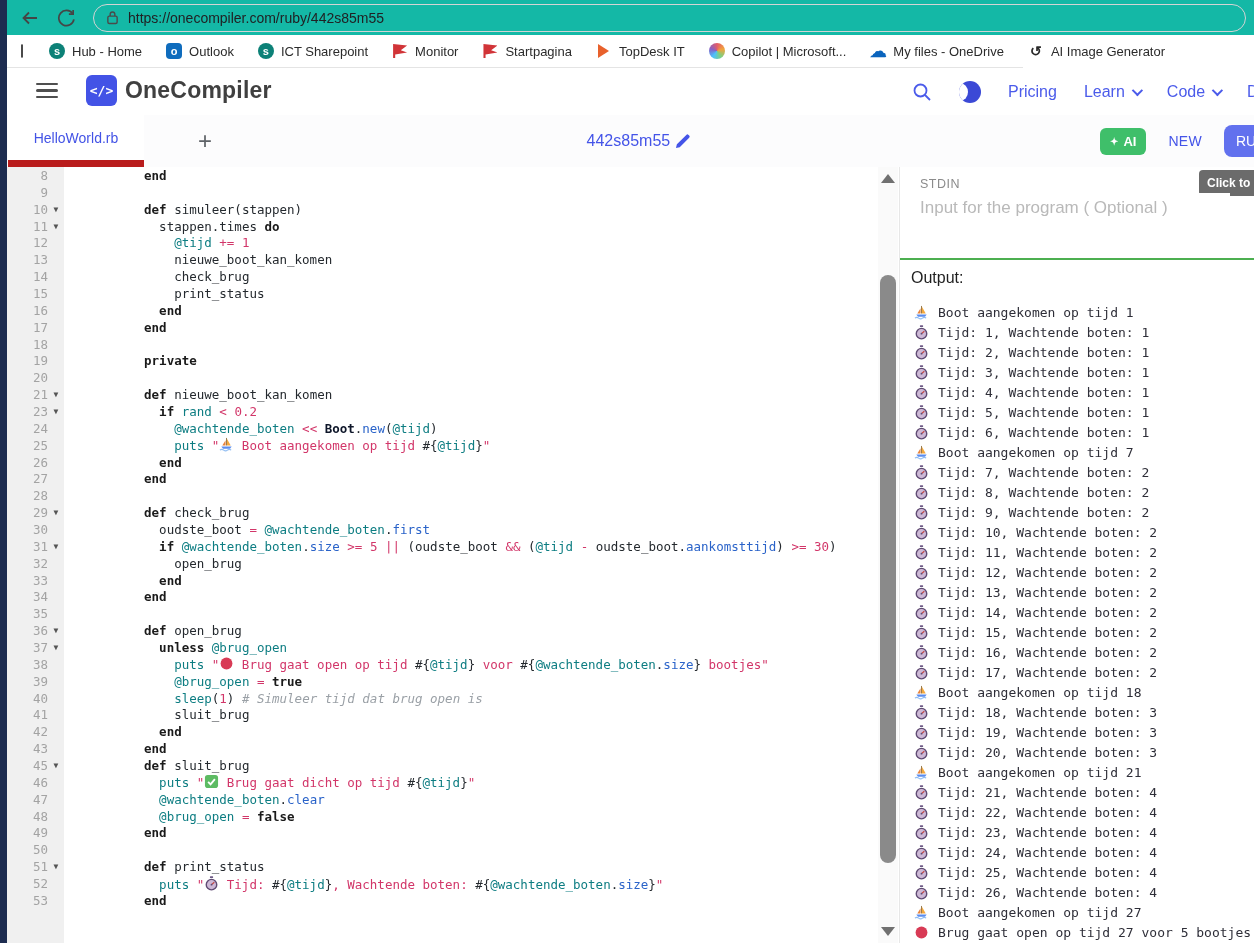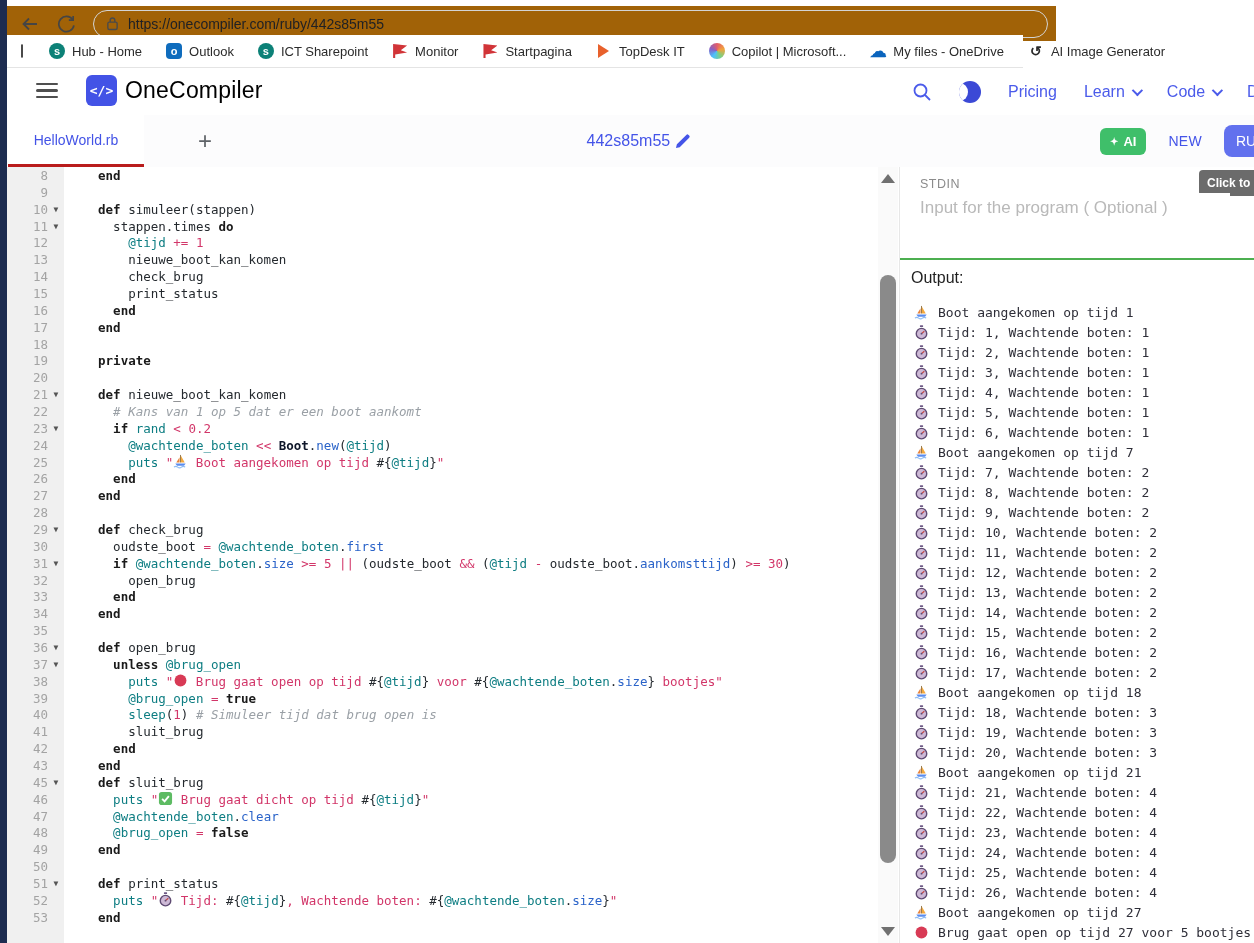--- a/index.html
+++ b/index.html
@@ -3,21 +3,21 @@
 <meta charset="utf-8">
 <style>
   * { margin:0; padding:0; box-sizing:border-box; }
   html,body { width:1254px; height:943px; }
   body { position:relative; overflow:hidden; background:#fff; font-family:"Liberation Sans",sans-serif; }
 
   
   .left-strip { position:absolute; left:0; top:0; width:7px; height:943px; background:#1d2c50; }
 
   
-  .browser-bar { position:absolute; left:7px; top:0; width:1049px; height:35px; background:#a16207; display:flex; align-items:center;margin-top:6px; }
+  .browser-bar { position:absolute; left:7px; top:0; width:1247px; height:35px; background:#14b8a6; display:flex; align-items:center; }
   .nav-btn { width:30px; height:30px; display:flex; align-items:center; justify-content:center; color:#454545; }
   .back-btn { margin-left:8px; }
   .url-pill { margin-left:12px; height:28px; flex:1; border:1px solid #d4d4d4; border-radius:15px; display:flex; align-items:center; padding:0 12px; margin-right:8px; }
   .url-text { font-size:14px; color:#202124; margin-left:9px; }
 
   .bookmarks-bar { position:absolute; left:7px; top:35px; width:1016px; height:33px; background:#fff; border-bottom:1px solid #e4e4e4; display:flex; align-items:center; }
   .collections-icon { width:20px; height:14px; border:1.6px solid #4a4a4a; border-radius:4px; margin-left:14px; position:relative; }
   .collections-icon::after { content:""; position:absolute; left:3px; right:3px; top:4px; height:1.6px; background:#4a4a4a; }
   .bm-sep { width:1px; height:18px; background:#d9d9d9; margin:0 12px 0 14px; }
   .bookmark { display:flex; align-items:center; gap:7px; margin-right:24px; cursor:pointer; }
@@ -35,47 +35,47 @@
   .fav-onedrive::before { content:"☁"; }
   .fav-ai { color:#2b2b2b; font-size:14px; font-weight:bold; }
   .fav-ai::before { content:"↺"; }
 
   
   .app-header { position:absolute; left:7px; top:68px; width:1247px; height:47px; background:#fff; }
   .burger { position:absolute; left:29px; top:15px; width:22px; display:flex; flex-direction:column; gap:4px; cursor:pointer; }
   .burger i { height:2.4px; background:#4f4f4f; border-radius:2px; }
   .logo { position:absolute; left:79px; top:7px; display:flex; align-items:center; gap:8px; cursor:pointer; }
   .logo-mark { width:31px; height:31px; border-radius:6px; background:#4353e6; color:#fff; font-size:13px; font-weight:bold; display:flex; align-items:center; justify-content:center; font-family:"DejaVu Sans Mono",monospace; }
-  .logo-text { font-size:23px; color:#000000; font-weight:400; letter-spacing:.2px; }
+  .logo-text { font-size:23px; color:#404040; font-weight:700; letter-spacing:.2px; }
   .header-nav { position:absolute; left:905px; top:0; width:400px; height:100%; display:flex; align-items:center; gap:27px; overflow:hidden; }
   .nav-link { font-size:16px; color:#4b5bea; white-space:nowrap; display:flex; align-items:center; gap:7px; cursor:pointer; }
   .caret { width:8px; height:8px; border-right:2px solid #4b5bea; border-bottom:2px solid #4b5bea; transform:rotate(45deg) translateY(-2px); }
   .theme-icon { width:22px; height:22px; border-radius:50%; background:#3b49d6; position:relative; overflow:hidden; cursor:pointer; }
   .theme-icon::after { content:""; position:absolute; left:-7px; top:2px; width:16px; height:18px; border-radius:50%; background:#fff; }
 
   
   .tab-bar { position:absolute; left:7px; top:115px; width:1247px; height:52px; background:#fcfcfd; }
-  .file-tab { position:absolute; left:1px; top:0; width:136px; height:100%; display:flex; align-items:center; justify-content:center; font-size:14px; color:#4353e6; border-bottom:3px solid #b91c1c; cursor:pointer; background:#fff; }
+  .file-tab { position:absolute; left:1px; top:0; width:136px; height:100%; display:flex; align-items:center; justify-content:center; font-size:14px; color:#4353e6; border-bottom:7px solid #b91c1c; cursor:pointer; background:#fff; }
   .new-tab { position:absolute; left:182px; top:10px; width:32px; height:32px; font-size:24px; color:#5f6368; display:flex; align-items:center; justify-content:center; cursor:pointer; }
   .doc-title-wrap { position:absolute; left:50%; top:0; height:100%; transform:translateX(-42%); display:flex; align-items:center; gap:4px; }
   .doc-title { font-size:16px; color:#4454e8; }
   .ai-actions { position:absolute; right:-34px; top:0; height:100%; display:flex; align-items:center; gap:22px; }
   .ai-pill { background:#3fbf6a; color:#fff; font-size:13px; font-weight:bold; border-radius:6px; padding:6px 10px; display:flex; align-items:center; gap:5px; cursor:pointer; }
   .ai-spark { font-size:10px; }
   .new-link { color:#4454e8; font-size:14px; font-weight:500; letter-spacing:.3px; cursor:pointer; }
   .run-btn { background:#6271ee; color:#fff; font-size:14px; font-weight:500; border-radius:8px; padding:8px 0 8px 12px; width:64px; height:32px; cursor:pointer; }
 
   
   .editor { position:absolute; left:7px; top:167px; width:871px; height:776px; background:#fff; overflow:hidden; }
   .gutter-bg { position:absolute; left:0; top:0; width:57px; height:100%; background:#f0f0f0; }
   .code-lines { position:absolute; left:0; top:0; width:100%; }
   .code-line { height:16.87px; display:flex; align-items:center; white-space:pre; font-family:"DejaVu Sans Mono",monospace; font-size:12.5px; }
   .ln { width:41px; text-align:right; color:#a3a3a3; flex:none; }
   .fold { width:16px; text-align:center; color:#555; font-size:8px; flex:none; }
-  .code { padding-left:19px; }
+  .code { padding-left:19px;margin-left:46px; }
   .tk-k { color:#1a1a1a; font-weight:bold; }
   .tk-cls { color:#0f172a; font-weight:bold; }
   .tk-b { color:#0d7d82; }
   .tk-m { color:#2a63c9; }
   .tk-s { color:#d23669; }
   .tk-n { color:#d23669; }
   .tk-o { color:#d23669; }
   .tk-c { color:#9aa0a6; font-style:italic; }
   .tk-p { color:#24292e; }
   .tk-e svg { vertical-align:-2px; }
@@ -232,21 +232,20 @@
       <div class="code-line"><span class="ln">12</span><span class="fold"></span><span class="code"><span class="tk-p">      </span><span class="tk-b">@tijd</span><span class="tk-p"> </span><span class="tk-o">+=</span><span class="tk-p"> </span><span class="tk-n">1</span></span></div>
       <div class="code-line"><span class="ln">13</span><span class="fold"></span><span class="code"><span class="tk-p">      nieuwe_boot_kan_komen</span></span></div>
       <div class="code-line"><span class="ln">14</span><span class="fold"></span><span class="code"><span class="tk-p">      check_brug</span></span></div>
       <div class="code-line"><span class="ln">15</span><span class="fold"></span><span class="code"><span class="tk-p">      print_status</span></span></div>
       <div class="code-line"><span class="ln">16</span><span class="fold"></span><span class="code"><span class="tk-p">    </span><span class="tk-k">end</span></span></div>
       <div class="code-line"><span class="ln">17</span><span class="fold"></span><span class="code"><span class="tk-p">  </span><span class="tk-k">end</span></span></div>
       <div class="code-line"><span class="ln">18</span><span class="fold"></span><span class="code"></span></div>
       <div class="code-line"><span class="ln">19</span><span class="fold"></span><span class="code"><span class="tk-p">  </span><span class="tk-k">private</span></span></div>
       <div class="code-line"><span class="ln">20</span><span class="fold"></span><span class="code"></span></div>
       <div class="code-line"><span class="ln">21</span><span class="fold">▼</span><span class="code"><span class="tk-p">  </span><span class="tk-k">def</span><span class="tk-p"> nieuwe_boot_kan_komen</span></span></div>
-      <div class="code-line"><span class="ln">22</span><span class="fold"></span><span class="code"><span class="tk-p">    </span><span class="tk-c"># Kans van 1 op 5 dat er een boot aankomt</span></span></div>
       <div class="code-line"><span class="ln">23</span><span class="fold">▼</span><span class="code"><span class="tk-p">    </span><span class="tk-k">if</span><span class="tk-p"> </span><span class="tk-b">rand</span><span class="tk-p"> </span><span class="tk-o">&lt;</span><span class="tk-p"> </span><span class="tk-n">0.2</span></span></div>
       <div class="code-line"><span class="ln">24</span><span class="fold"></span><span class="code"><span class="tk-p">      </span><span class="tk-b">@wachtende_boten</span><span class="tk-p"> </span><span class="tk-o">&lt;&lt;</span><span class="tk-p"> </span><span class="tk-cls">Boot</span><span class="tk-p">.</span><span class="tk-m">new</span><span class="tk-p">(</span><span class="tk-b">@tijd</span><span class="tk-p">)</span></span></div>
       <div class="code-line"><span class="ln">25</span><span class="fold"></span><span class="code"><span class="tk-p">      </span><span class="tk-b">puts</span><span class="tk-p"> </span><span class="tk-s">"</span><span class="tk-e"><svg width="15" height="15" viewBox="0 0 16 16">
               <path d="M8 1 L12.5 9 H8 Z" fill="#f4a83d"></path>
               <path d="M7 3.5 L7 9 H3.5 Z" fill="#e8833a"></path>
               <rect x="7.6" y="1" width="0.9" height="8" fill="#8a6d3b"></rect>
               <path d="M2.5 10 h11 l-1.8 2.6 h-7.4 Z" fill="#5b8def"></path>
               <path d="M1 14 q2 -1.6 4 0 q2 1.6 4 0 q2 -1.6 4 0" stroke="#8ebcf2" stroke-width="1.2" fill="none"></path>
             </svg></span><span class="tk-s"> Boot aangekomen op tijd </span><span class="tk-p">#{</span><span class="tk-b">@tijd</span><span class="tk-p">}</span><span class="tk-s">"</span></span></div>
       <div class="code-line"><span class="ln">26</span><span class="fold"></span><span class="code"><span class="tk-p">    </span><span class="tk-k">end</span></span></div>

